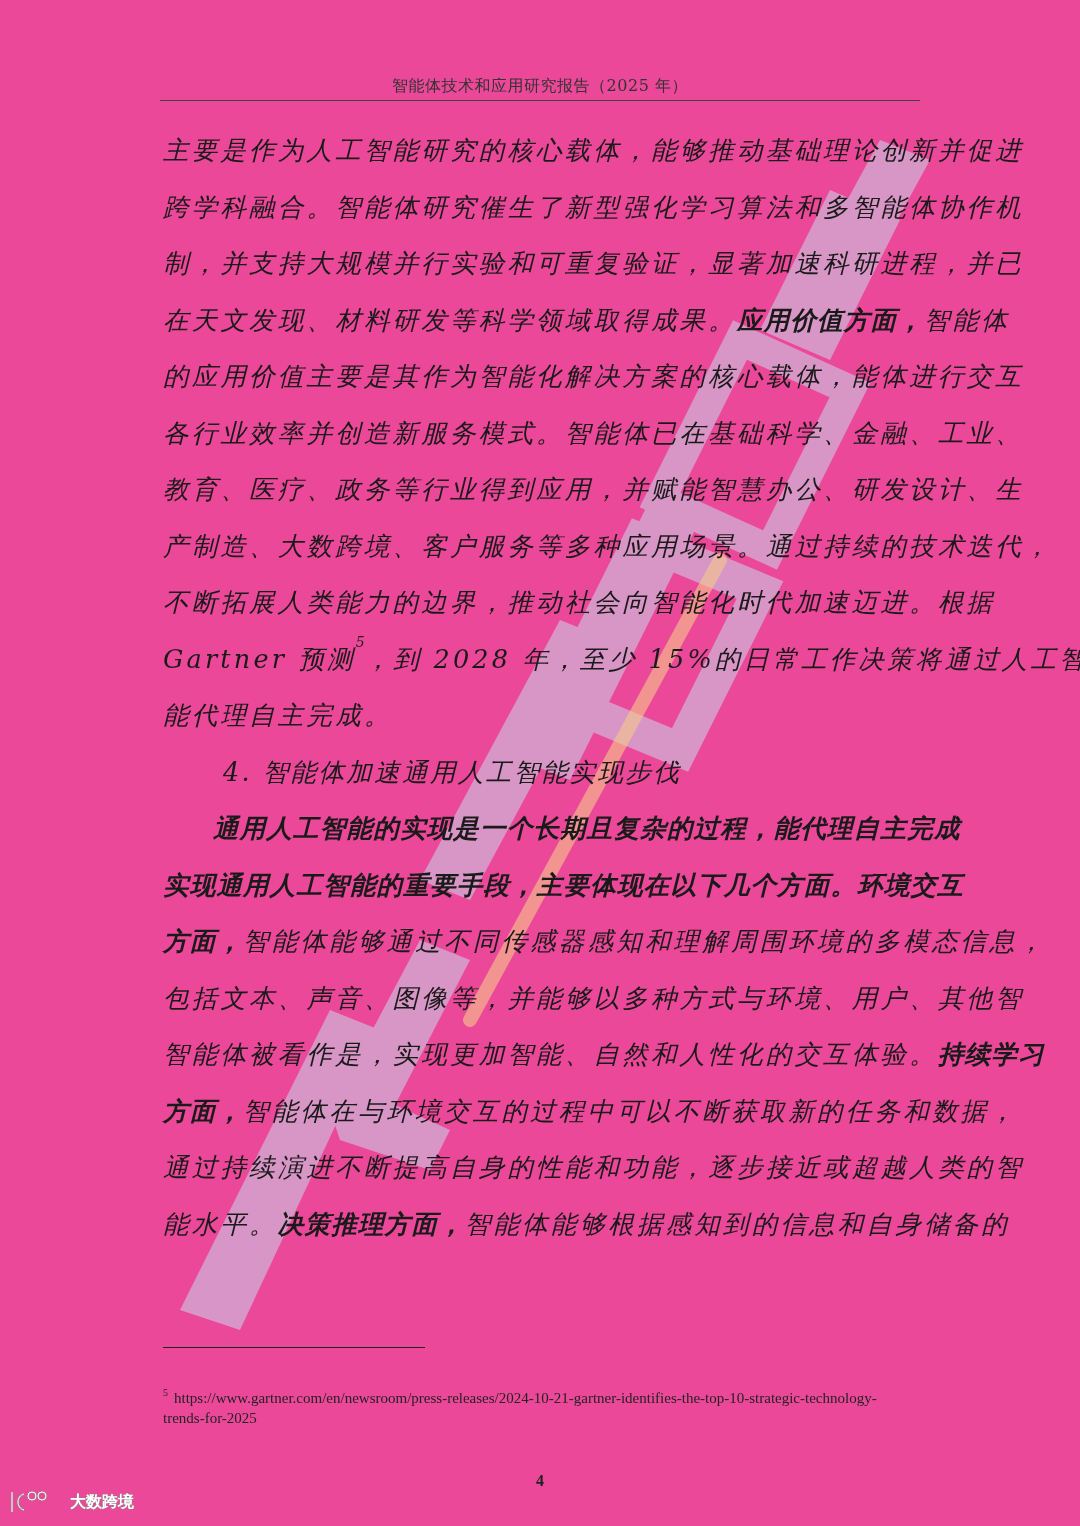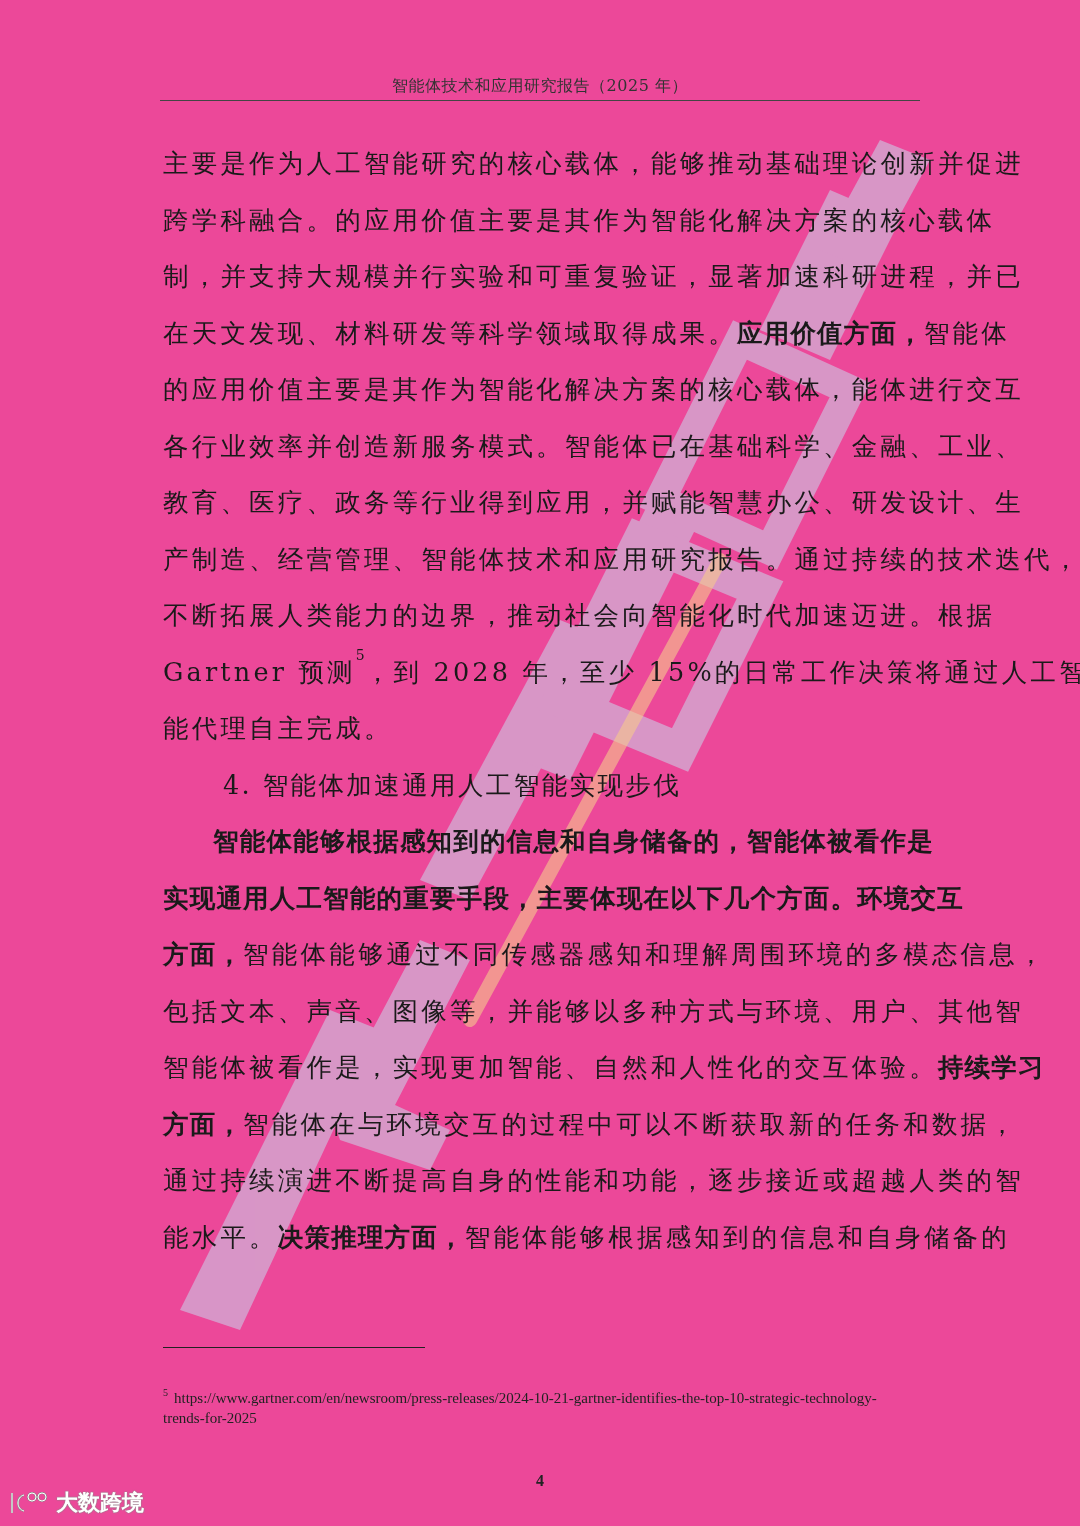--- a/index.html
+++ b/index.html
@@ -8,37 +8,37 @@
   .page { position:absolute; left:0; top:0; width:1080px; height:1526px; background:#ec4899; }
 
   
   .wm { position:absolute; left:0; top:0; width:1080px; height:1526px; pointer-events:none; z-index:0; }
 
   .header { position:absolute; left:160px; top:76px; width:760px; text-align:center;
             font-size:16px; color:#333; letter-spacing:0.5px; z-index:2; }
   .header-rule { position:absolute; left:160px; top:100px; width:760px; height:0;
                  border-top:1.5px solid #444; z-index:2; }
 
-  .body { position:absolute; left:163px; top:135px; width:757px; z-index:2;
-          font-size:25.5px; line-height:56.5px; letter-spacing:3.2px; text-align:justify; }
+  .body { position:absolute; left:163px; top:122px; width:757px; z-index:2;
+          font-size:25.5px; line-height:56.5px; letter-spacing:3.2px; text-align:justify;font-style:italic; }
   .line { display:block; white-space:nowrap; height:56.5px; }
   .b { font-family:"DejaVu Sans","Liberation Sans",sans-serif; font-weight:bold; letter-spacing:1.2px; }
   .ind { padding-left:50px; }
   .heading { padding-left:60px; letter-spacing:2.4px; }
   sup { font-size:14px; vertical-align:top; line-height:1; position:relative; top:4px; letter-spacing:0; }
 
   .fn-rule { position:absolute; left:163px; top:1347px; width:262px; border-top:1.5px solid #222; z-index:2; }
   .footnote { position:absolute; left:163px; top:1388px; width:740px; z-index:2;
               font-family:"Liberation Serif","DejaVu Serif",serif; font-size:15px; line-height:20px; color:#222; }
   .footnote sup { font-size:10px; top:0; margin-right:6px; }
   .page-num { position:absolute; left:528px; top:1472px; width:24px; text-align:center; z-index:2;
               font-family:"Liberation Serif",serif; font-size:16px; font-weight:bold; color:#222; }
 
-  .brand { position:absolute; left:8px; top:1488px; z-index:3; display:flex; align-items:center; gap:4px;
-           color:#fff; font-family:"DejaVu Sans",sans-serif; font-size:22px; font-weight:bold;
+  .brand { position:absolute; left:8px; top:1488px; z-index:3; display:flex; align-items:center; gap:18px;
+           color:#fff; font-family:"DejaVu Sans",sans-serif; font-size:16px; font-weight:bold;
            text-shadow:0 0 2px #8a8a8a, 0 0 1px #8a8a8a; }
   .brand-logo { width:44px; height:28px; position:relative; }
 </style>
 </head>
 <body>
 
 <div class="page">
 
   <svg class="wm" viewBox="0 0 1080 1526">
     <g opacity="0.55" fill="#c9d6ec">
@@ -59,34 +59,34 @@
       <path d="M470 1020 L720 560" stroke="#f6c98d" stroke-width="14" stroke-linecap="round"></path>
     </g>
   </svg>
 
   <div class="header">智能体技术和应用研究报告（2025 年）</div>
   <div class="header-rule"></div>
 
   <div class="body">
     <div id="p1">
         <span class="line"><span>主要是作为人工智能研究的核心载体，能够推动基础理论创新并促进</span></span>
-        <span class="line"><span>跨学科融合。的应用价值主要是其作为智能化解决方案的核心载体</span></span>
+        <span class="line"><span>跨学科融合。智能体研究催生了新型强化学习算法和多智能体协作机</span></span>
         <span class="line"><span>制，并支持大规模并行实验和可重复验证，显著加速科研进程，并已</span></span>
         <span class="line"><span>在天文发现、材料研发等科学领域取得成果。</span><span class="b">应用价值方面，</span><span>智能体</span></span>
         <span class="line"><span>的应用价值主要是其作为智能化解决方案的核心载体，能体进行交互</span></span>
         <span class="line"><span>各行业效率并创造新服务模式。智能体已在基础科学、金融、工业、</span></span>
         <span class="line"><span>教育、医疗、政务等行业得到应用，并赋能智慧办公、研发设计、生</span></span>
-        <span class="line"><span>产制造、经营管理、智能体技术和应用研究报告。通过持续的技术迭代，</span></span>
+        <span class="line"><span>产制造、大数跨境、客户服务等多种应用场景。通过持续的技术迭代，</span></span>
         <span class="line"><span>不断拓展人类能力的边界，推动社会向智能化时代加速迈进。根据</span></span>
         <span class="line"><span>Gartner 预测</span><sup>5</sup><span>，到 2028 年，至少 15%的日常工作决策将通过人工智</span></span>
         <span class="line"><span>能代理自主完成。</span></span>
       </div>
     <span class="line heading">4. 智能体加速通用人工智能实现步伐</span>
     <div id="p2">
-        <span class="line ind"><span class="b">智能体能够根据感知到的信息和自身储备的，智能体被看作是</span></span>
+        <span class="line ind"><span class="b">通用人工智能的实现是一个长期且复杂的过程，能代理自主完成</span></span>
         <span class="line"><span class="b">实现通用人工智能的重要手段，主要体现在以下几个方面。环境交互</span></span>
         <span class="line"><span class="b">方面，</span><span>智能体能够通过不同传感器感知和理解周围环境的多模态信息，</span></span>
         <span class="line"><span>包括文本、声音、图像等，并能够以多种方式与环境、用户、其他智</span></span>
         <span class="line"><span>智能体被看作是，实现更加智能、自然和人性化的交互体验。</span><span class="b">持续学习</span></span>
         <span class="line"><span class="b">方面，</span><span>智能体在与环境交互的过程中可以不断获取新的任务和数据，</span></span>
         <span class="line"><span>通过持续演进不断提高自身的性能和功能，逐步接近或超越人类的智</span></span>
         <span class="line"><span>能水平。</span><span class="b">决策推理方面，</span><span>智能体能够根据感知到的信息和自身储备的</span></span>
       </div>
   </div>
 

